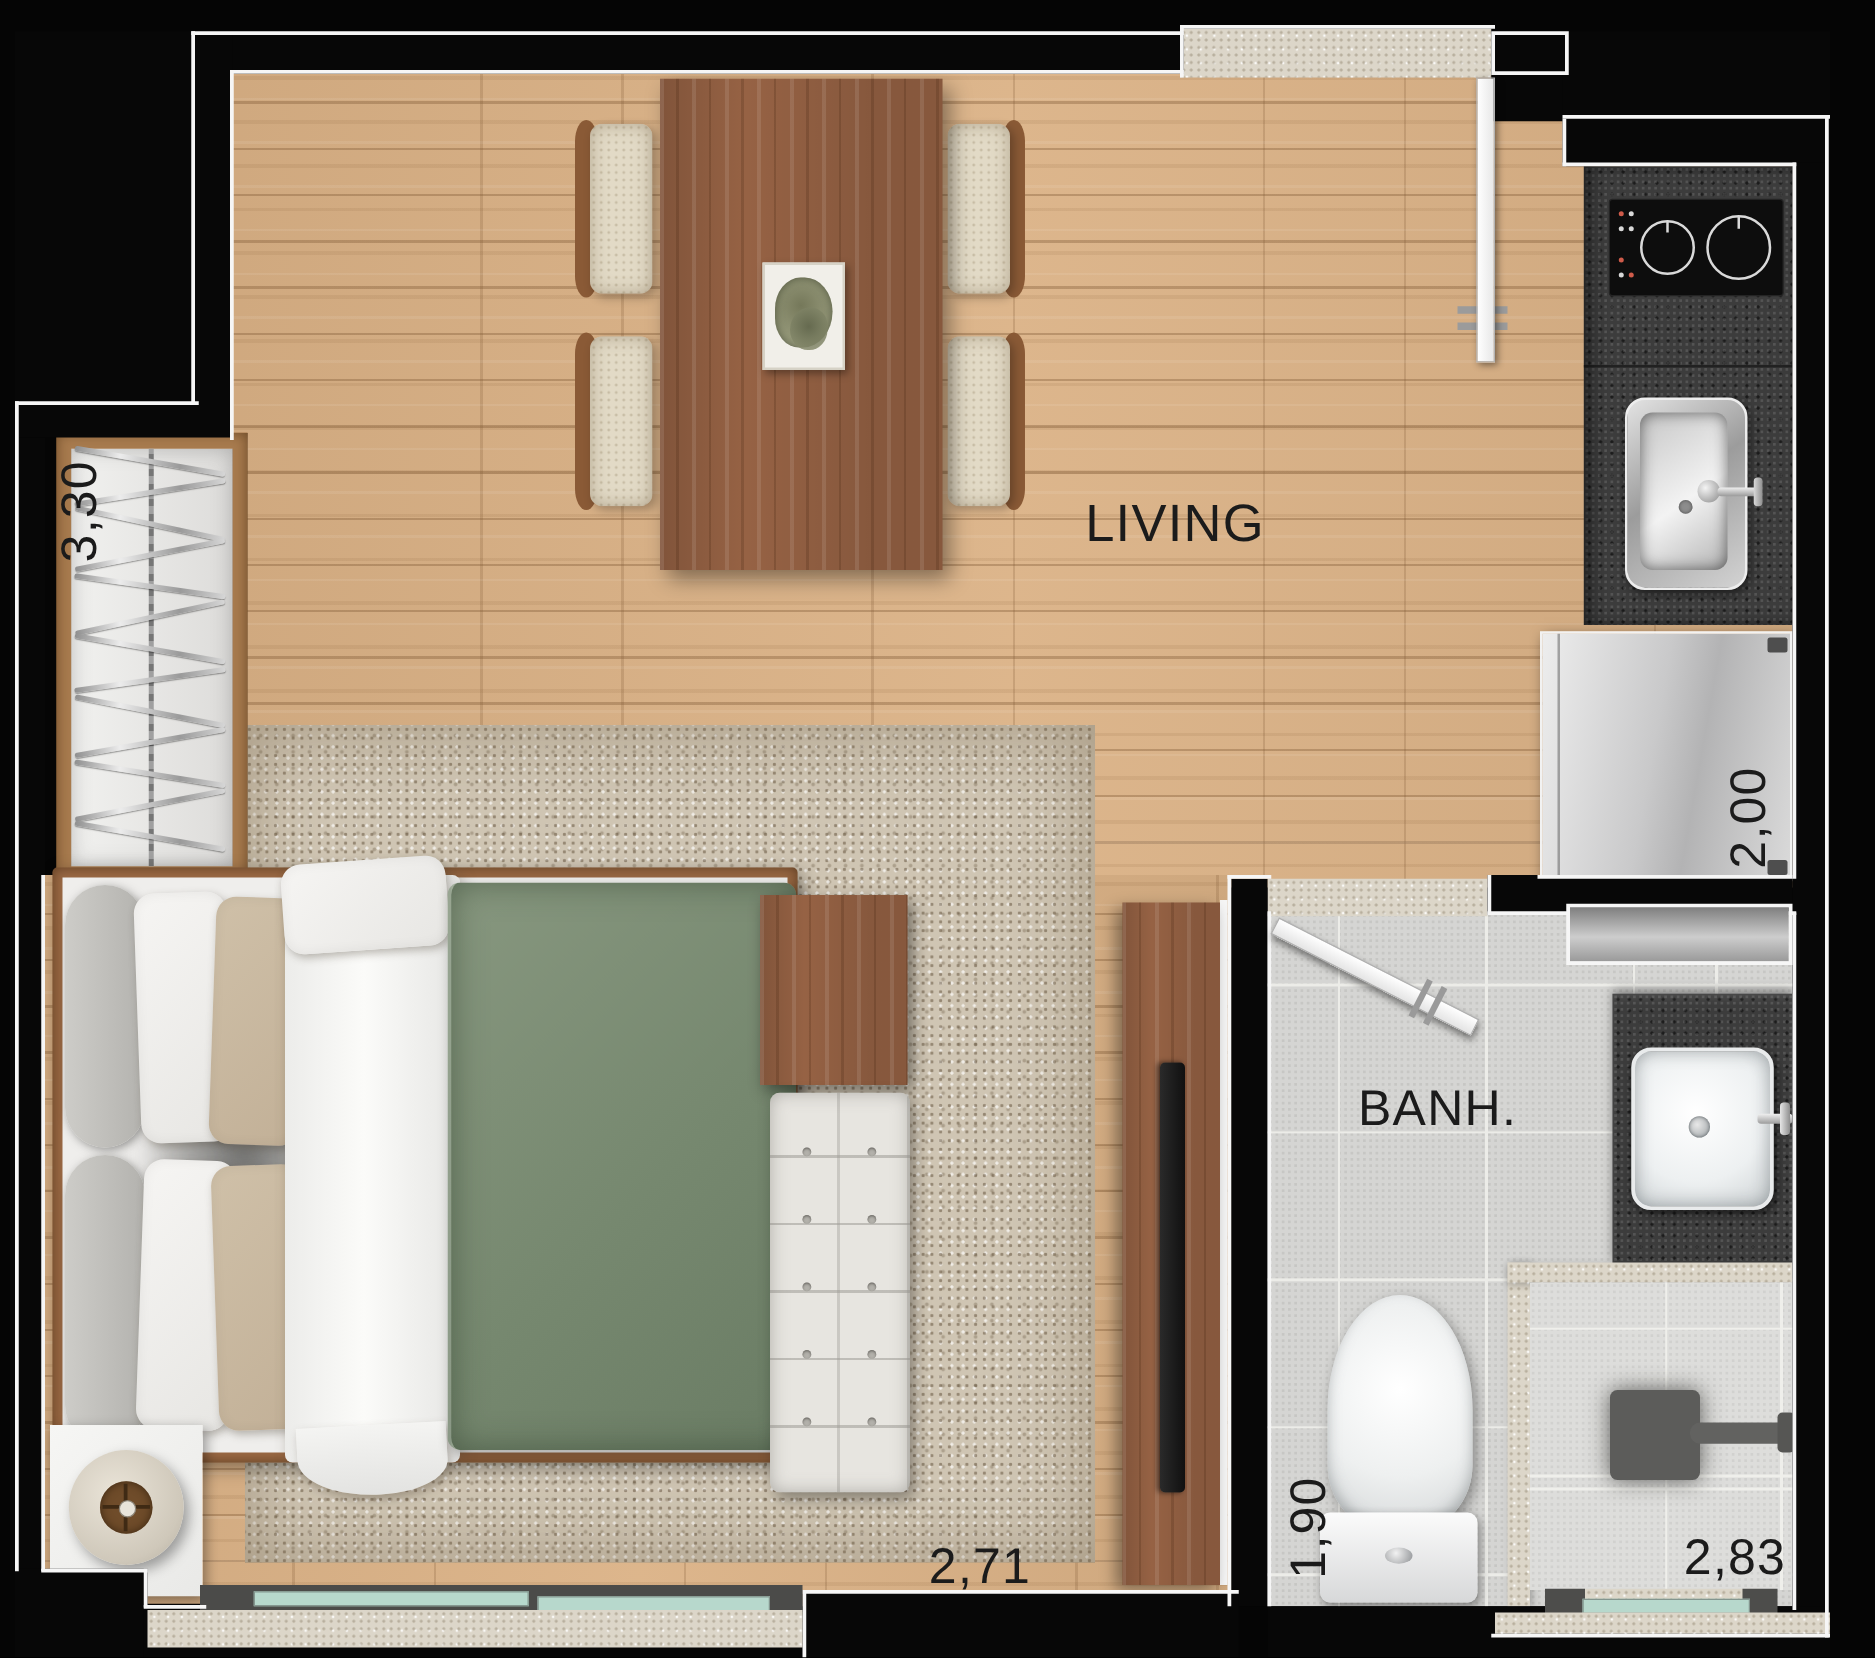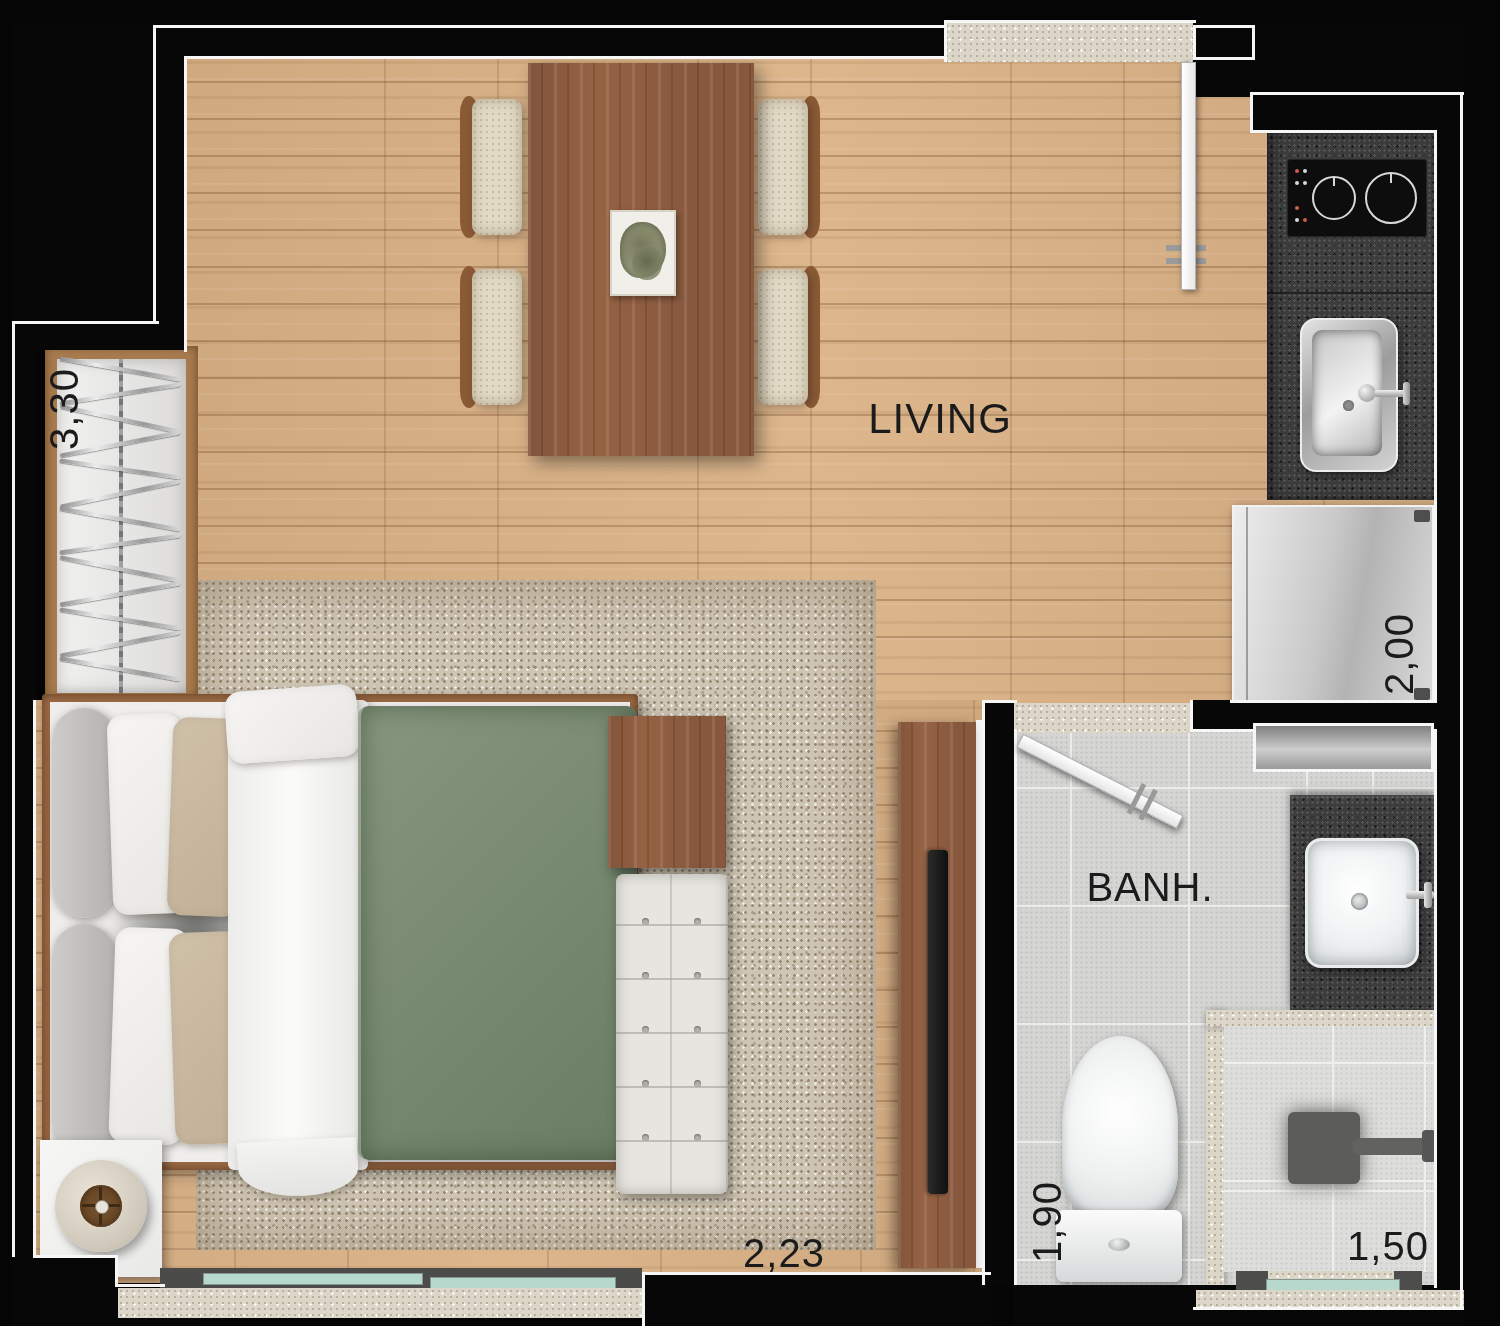--- a/index.html
+++ b/index.html
@@ -322,19 +322,19 @@
   <div class="abs" style="left:1181px;top:62px;width:13px;height:226px;background:linear-gradient(90deg,#ffffff,#e7e7e7);border:1px solid #b3b3b3;box-shadow:2px 2px 6px rgba(0,0,0,.45);"></div>
 
   <div class="abs" style="left:1020px;top:733px;width:180px;height:14px;transform:rotate(27deg);transform-origin:0 50%;">
     <div class="abs" style="left:0;top:0;width:178px;height:13px;background:linear-gradient(180deg,#ffffff,#e4e4e4);border:1px solid #b0b0b0;box-shadow:2px 3px 6px rgba(0,0,0,.45);"></div>
     <div class="abs" style="left:128px;top:-10px;width:5px;height:33px;background:#9a9a9a;"></div>
     <div class="abs" style="left:141px;top:-10px;width:5px;height:33px;background:#9a9a9a;"></div>
   </div>
 
   <div class="abs lbl" style="left:860px;top:396px;width:160px;height:46px;font-size:42px;">LIVING</div>
   <div class="abs lbl" style="left:1075px;top:864px;width:150px;height:46px;">BANH.</div>
-  <div class="abs lbl" style="left:734px;top:1232px;width:100px;height:42px;">2,23</div>
-  <div class="abs lbl" style="left:1338px;top:1226px;width:100px;height:40px;">1,50</div>
+  <div class="abs lbl" style="left:734px;top:1232px;width:100px;height:42px;">2,71</div>
+  <div class="abs lbl" style="left:1338px;top:1226px;width:100px;height:40px;">2,83</div>
   <div class="abs lbl rotbox" style="left:14px;top:359px;">3,30</div>
   <div class="abs lbl rotbox" style="left:1349px;top:604px;">2,00</div>
   <div class="abs lbl rotbox" style="left:997px;top:1172px;">1,90</div>
 
 </div>
 
 </body></html>

